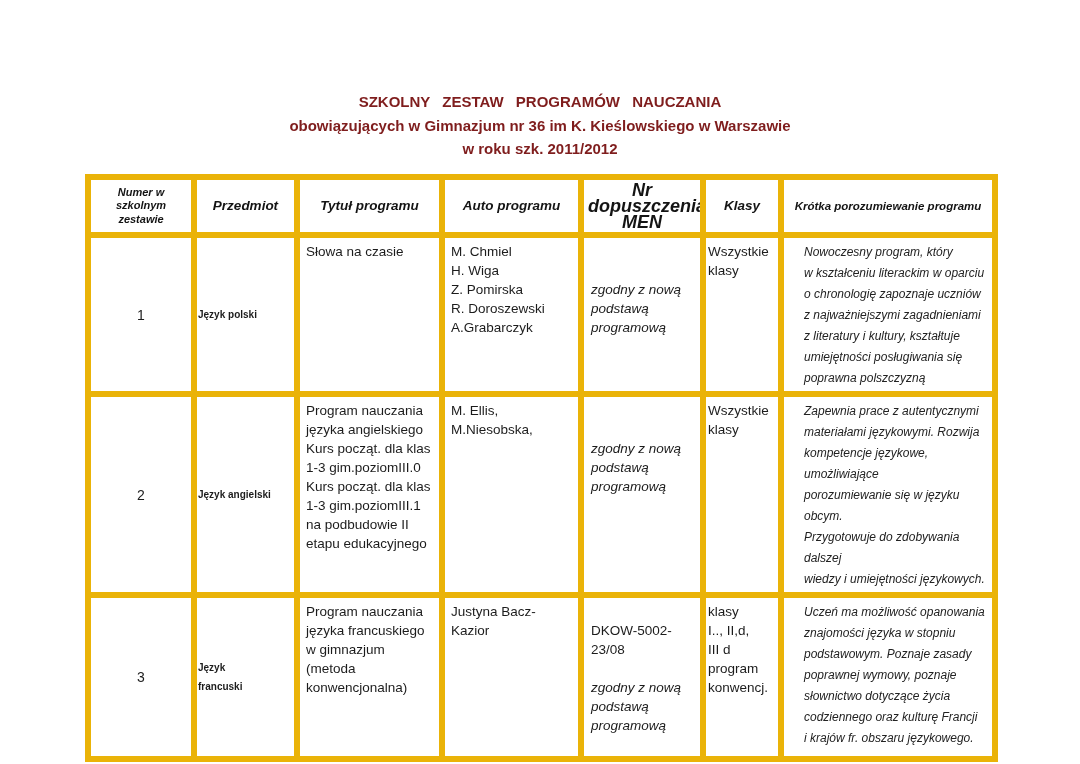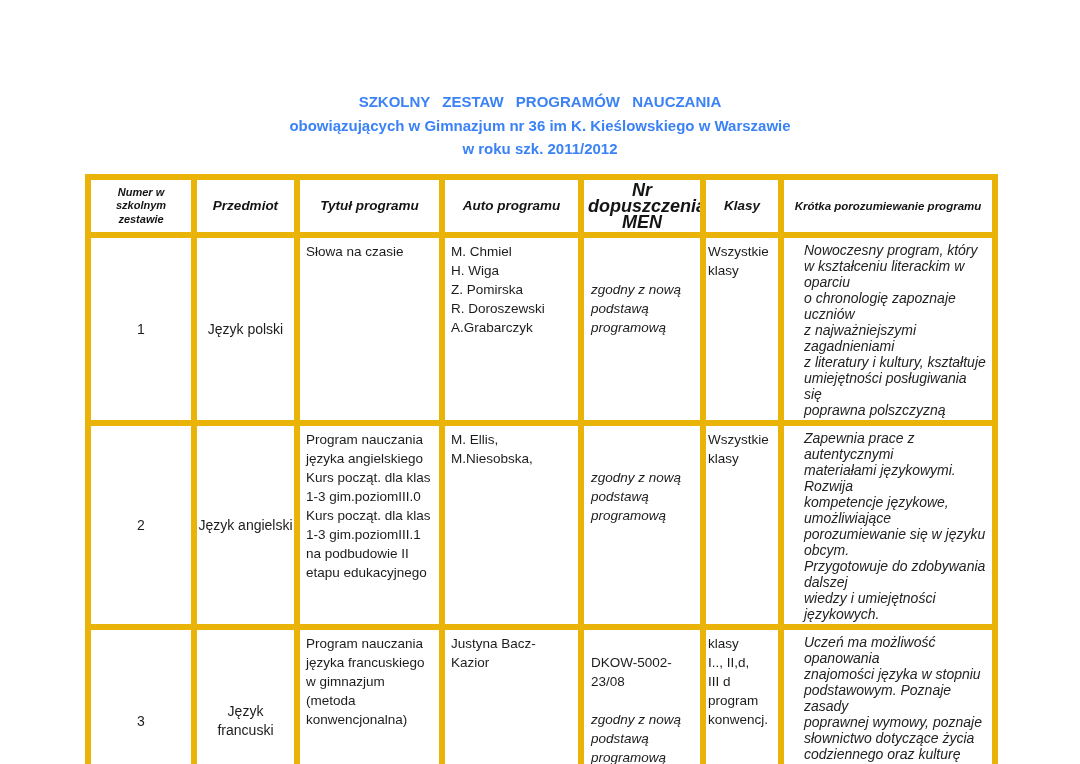--- a/index.html
+++ b/index.html
@@ -22,21 +22,21 @@
   }
   .title-block {
     position: absolute;
     top: 90px;
     left: 0;
     width: 1080px;
     text-align: center;
     font-weight: 700;
     font-size: 15px;
     line-height: 23.5px;
-    color: #3b82f6;
+    color: #7f1d1d;
   }
   .title-line1 { word-spacing: 8px; }
 
   table.doc-table {
     position: absolute;
     left: 85px;
     top: 174px;
     width: 907px;
     border-collapse: collapse;
     table-layout: fixed;
@@ -65,25 +65,26 @@
   th.h-men   { font-size: 18px; }
   th.h-charakterystyka { font-size: 11.5px; }
 
   td.c-numer {
     text-align: center;
     vertical-align: middle;
     font-size: 14px;
     padding: 2px;
   }
   td.c-przedmiot {
-    text-align: center;
+    text-align: left;
     vertical-align: middle;
-    font-size: 14px;
+    font-size: 10px;
     line-height: 19px;
     padding: 2px 1px;
+    font-weight: bold;
   }
   td.c-tytul, td.c-autor {
     vertical-align: top;
     font-size: 13.5px;
     line-height: 19px;
     padding: 4px 5px 2px 6px;
   }
   td.c-men {
     vertical-align: top;
     font-size: 13.5px;
@@ -95,22 +96,22 @@
   td.c-klasy {
     vertical-align: top;
     text-align: left;
     font-size: 13.5px;
     line-height: 19px;
     padding: 4px 2px 2px 2px;
   }
   td.c-charakterystyka {
     vertical-align: top;
     font-style: italic;
-    font-size: 14px;
-    line-height: 16px;
+    font-size: 12px;
+    line-height: 21px;
     padding: 4px 5px 2px 20px;
     color: #222;
   }
 </style>
 </head>
 <body>
 
 <div class="page">
 
   <div class="title-block">

